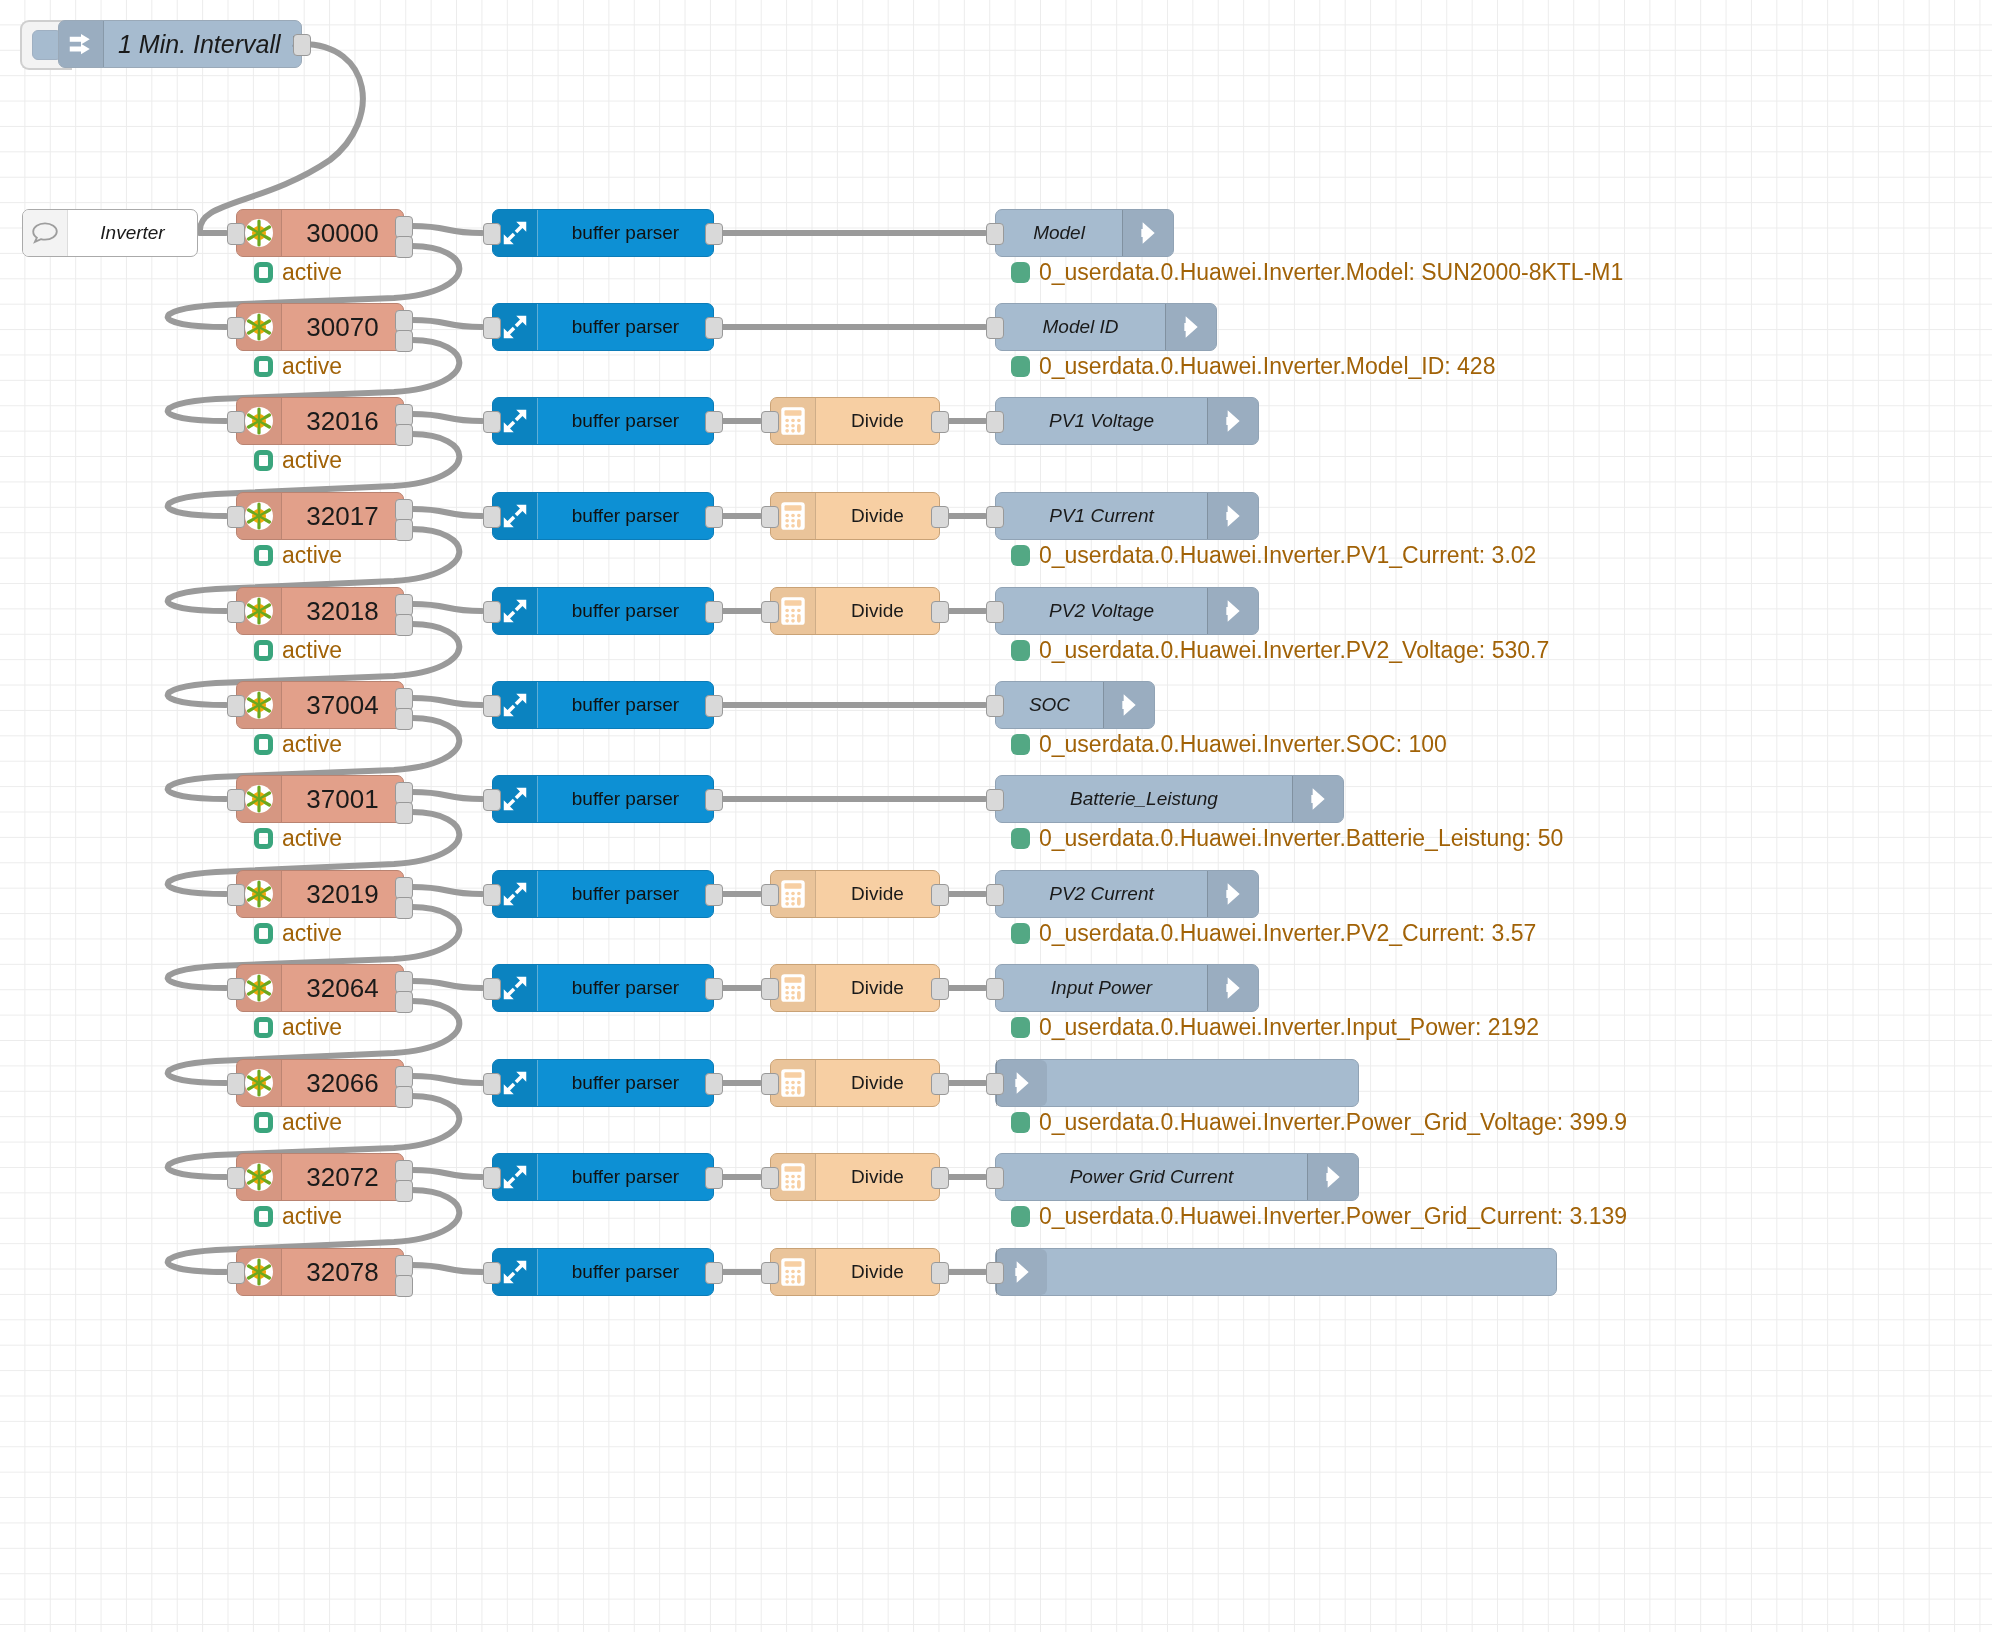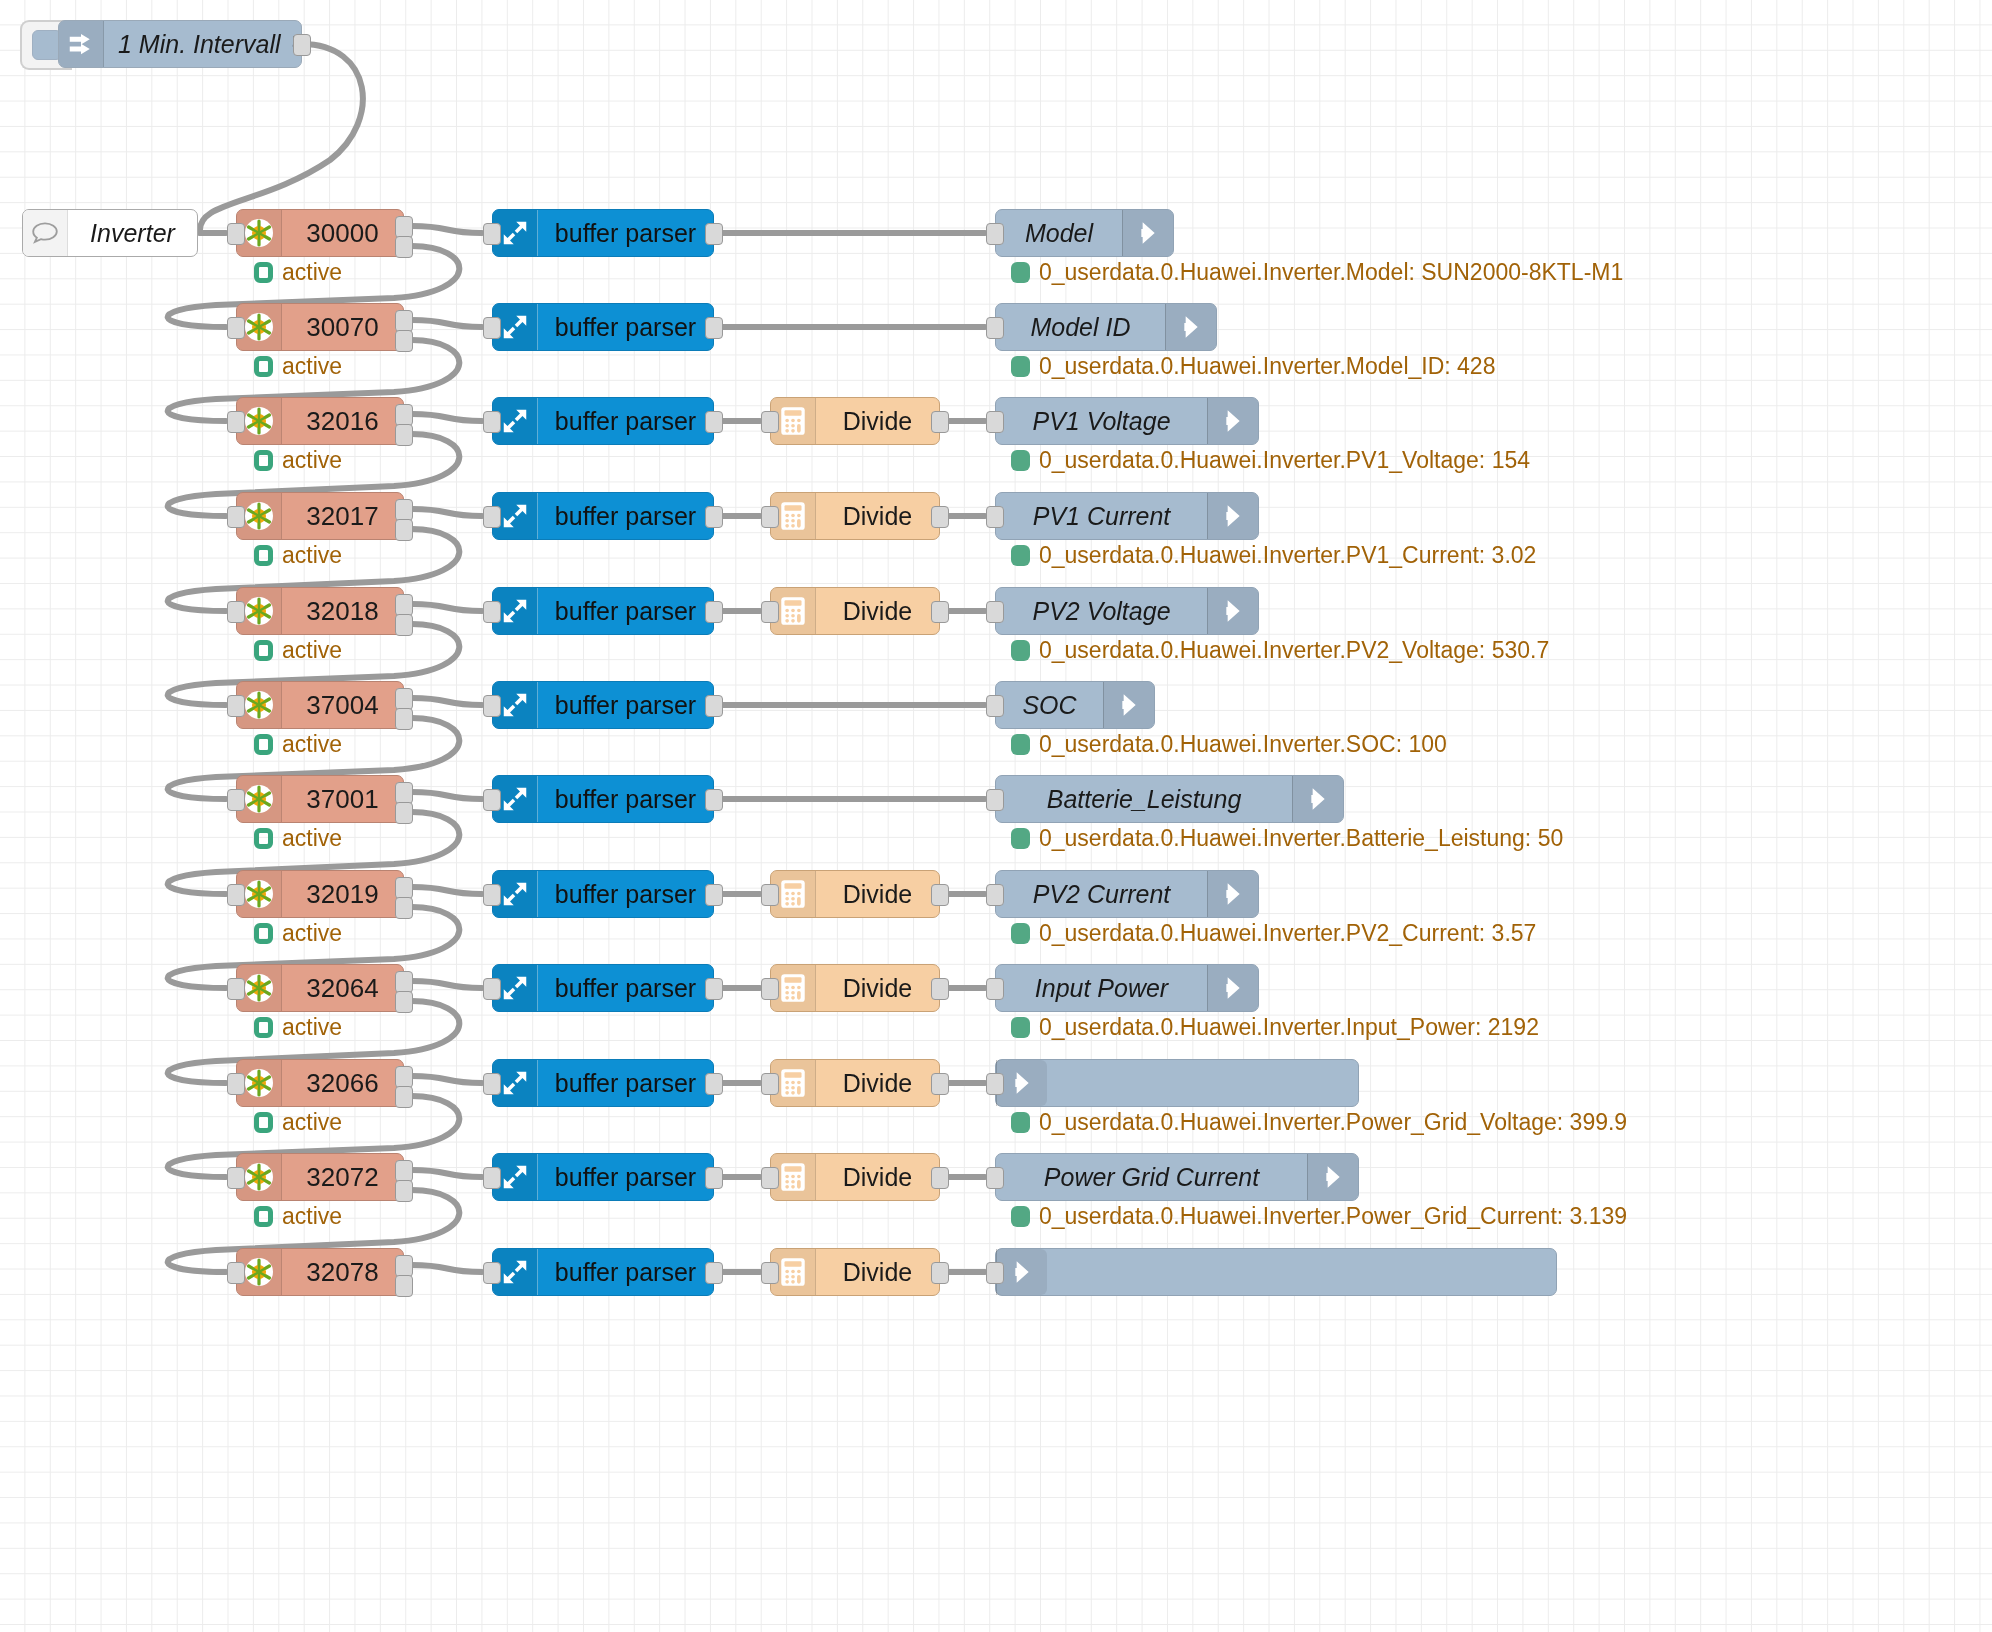--- a/index.html
+++ b/index.html
@@ -36,21 +36,21 @@
   .node .iconbox{
     width:44px;flex:0 0 44px;
     display:flex;align-items:center;justify-content:center;
     border-right:1px solid rgba(0,0,0,.12);
     border-radius:6px 0 0 6px;
     background:rgba(0,0,0,.05);
   }
   .node .lbl{
     flex:1;display:flex;align-items:center;
     padding:0 14px;
-    font-size:25px;color:#1a1a1a;
+    font-size:19px;color:#1a1a1a;
     white-space:nowrap;
   }
   .node .lbl.center{justify-content:center;}
   .node .tail{
     width:50px;flex:0 0 50px;
     display:flex;align-items:center;justify-content:center;
     border-left:1px solid rgba(0,0,0,.14);
     border-radius:0 6px 6px 0;
     background:rgba(0,0,0,.05);
   }
@@ -366,24 +366,20 @@
     </div>
     <div class="node n-out" style="left: 995px; top: 397px; width: 264px;">
       <div class="lbl center">PV1 Voltage</div>
       <div class="tail">
         <svg width="32" height="32" viewBox="0 0 24 24">
           <path fill="#fff" d="M8 4l9 8-9 8v-5H7V9h1V4z"></path>
         </svg>
       </div>
       <div class="port in" style="top: 13px;"></div>
     </div>
-    <div class="status" style="left: 1011px; top: 447px;">
-      <span class="dot"></span>
-               <span>0_userdata.0.Huawei.Inverter.PV1_Voltage: 154</span>
-    </div>
     <div class="node n-modbus" style="left: 236px; top: 492px; width: 168px;">
       <div class="iconbox">
         <svg width="34" height="34" viewBox="0 0 34 34">
        <circle cx="17" cy="17" r="14" fill="#fff"></circle>
        <g stroke="#6aa81f" stroke-width="3.2" stroke-linecap="round">
          <line x1="17" y1="5" x2="17" y2="29"></line>
          <line x1="6.6" y1="11" x2="27.4" y2="23"></line>
          <line x1="6.6" y1="23" x2="27.4" y2="11"></line>
        </g>
        <circle cx="17" cy="17" r="7" fill="#f0a80c"></circle>

